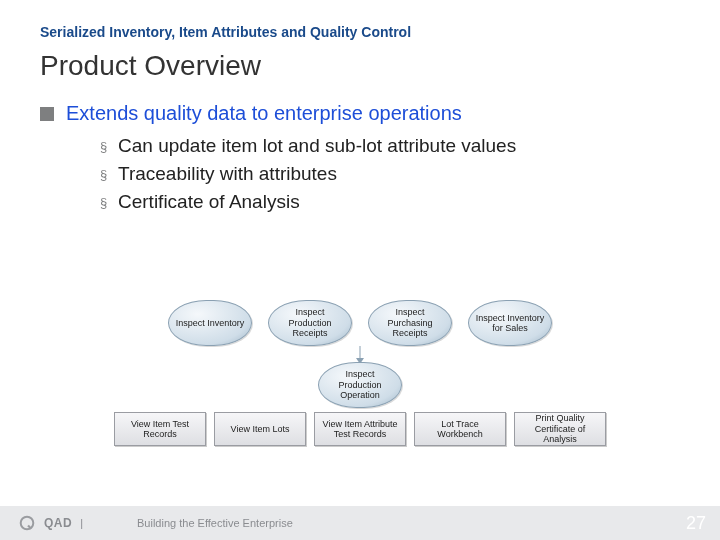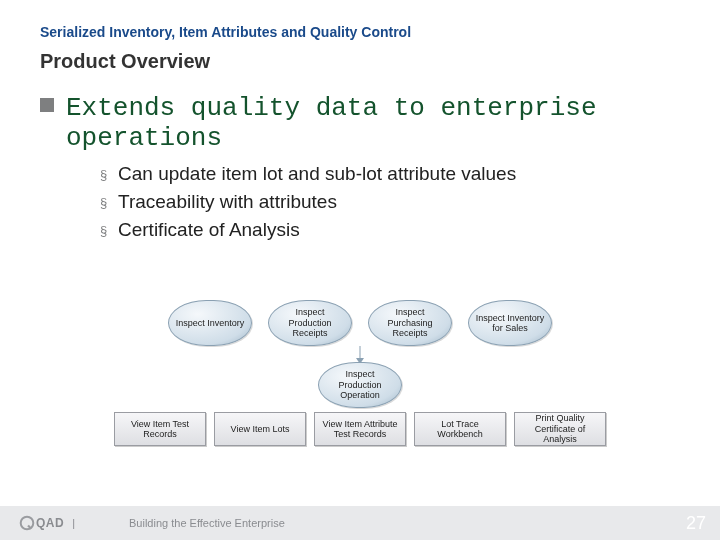--- a/index.html
+++ b/index.html
@@ -1,37 +1,37 @@
 <!DOCTYPE html>
 <html><head>
 <meta charset="utf-8">
 <style>
   * { box-sizing: border-box; margin: 0; padding: 0; }
   html, body { width: 720px; height: 540px; font-family: Arial, Helvetica, sans-serif; background: #fff; color: #222; }
   .slide { position: relative; width: 720px; height: 540px; padding: 24px 49px 0 40px; }
   .eyebrow { color: #1a4a8a; font-weight: bold; font-size: 14px; margin-bottom: 10px; }
-  .title { font-size: 20px; font-weight: bold; color: #333; margin-bottom: 20px; }
+  .title { font-size: 28px; font-weight: normal; color: #333; margin-bottom: 20px; }
   .bullet-l1 { display: flex; align-items: flex-start; margin-bottom: 10px; }
   .bullet-l1 .marker { width: 14px; height: 14px; background: #7e7f80; margin-top: 5px; margin-right: 12px; flex: none; }
-  .bullet-l1 .text { font-size: 26px; color: #14532d; font-family: Liberation Mono, monospace; }
+  .bullet-l1 .text { font-size: 20px; color: #1d4ed8; }
   .sub-list { margin-left: 60px; }
   .bullet-l2 { display: flex; align-items: flex-start; margin-bottom: 4px; }
   .bullet-l2 .marker { color: #7e7f80; font-size: 13px; width: 18px; flex: none; line-height: 24px; }
   .bullet-l2 .text { font-size: 19px; color: #222; }
   .diagram { position: absolute; left: 0; right: 0; top: 300px; }
   .row { display: flex; justify-content: center; gap: 16px; margin-bottom: 10px; position: relative; }
   .bubble { border-radius: 50% / 55%; font-size: 9px; text-align: center; display: flex; align-items: center; justify-content: center; line-height: 1.15; padding: 4px 6px; background: radial-gradient(ellipse at 35% 30%, #f5f8fb 0%, #cfdde8 70%, #9cb3c5 100%); border: 1px solid #8aa0b2; width: 84px; height: 46px; box-shadow: 1px 1px 0 rgba(0,0,0,0.15); }
   .bubble.purple { background: radial-gradient(ellipse at 35% 30%, #f0e8f4 0%, #d8c5e0 70%, #b497bf 100%); border-color: #a185ab; }
   .rect { font-size: 9px; text-align: center; display: flex; align-items: center; justify-content: center; line-height: 1.15; background: linear-gradient(#f6f6f8, #dedfe3); border: 1px solid #9a9ca2; width: 92px; height: 34px; padding: 2px 4px; box-shadow: 1px 1px 0 rgba(0,0,0,0.2); }
   .row2 { position: relative; height: 56px; }
   .row2 .bubble { position: absolute; left: 50%; transform: translateX(-50%); }
   .connector { position: absolute; background: #8aa0b2; }
   .row-rect { display: flex; justify-content: center; gap: 8px; }
   .footer { position: absolute; left: 0; right: 0; bottom: 0; height: 34px; background: #e8e9eb; display: flex; align-items: center; padding: 0 18px; }
-  .logo { display: flex; align-items: center; gap: 0; justify-content: center; }
+  .logo { display: flex; align-items: center; gap: 8px; justify-content: center; }
   .logo-mark { width: 18px; height: 18px; position: relative; }
   .logo-mark svg { width: 18px; height: 18px; }
   .logo-text { color: #8a8c90; font-size: 12px; font-weight: bold; letter-spacing: 0.5px; }
   .footer-sep { color: #8a8c90; font-size: 11px; margin: 0 8px; }
   .footer-tag { color: #8a8c90; font-size: 11px; margin-left: 46px; }
   .page-num { position: absolute; right: 14px; bottom: 6px; color: #fff; font-size: 18px; font-weight: normal; }
   .arrow-down { position:absolute; left:50%; transform:translateX(-50%); width:0; height:0; border-left:4px solid transparent; border-right:4px solid transparent; border-top:6px solid #8aa0b2; }
 </style>
 </head>
 <body>

